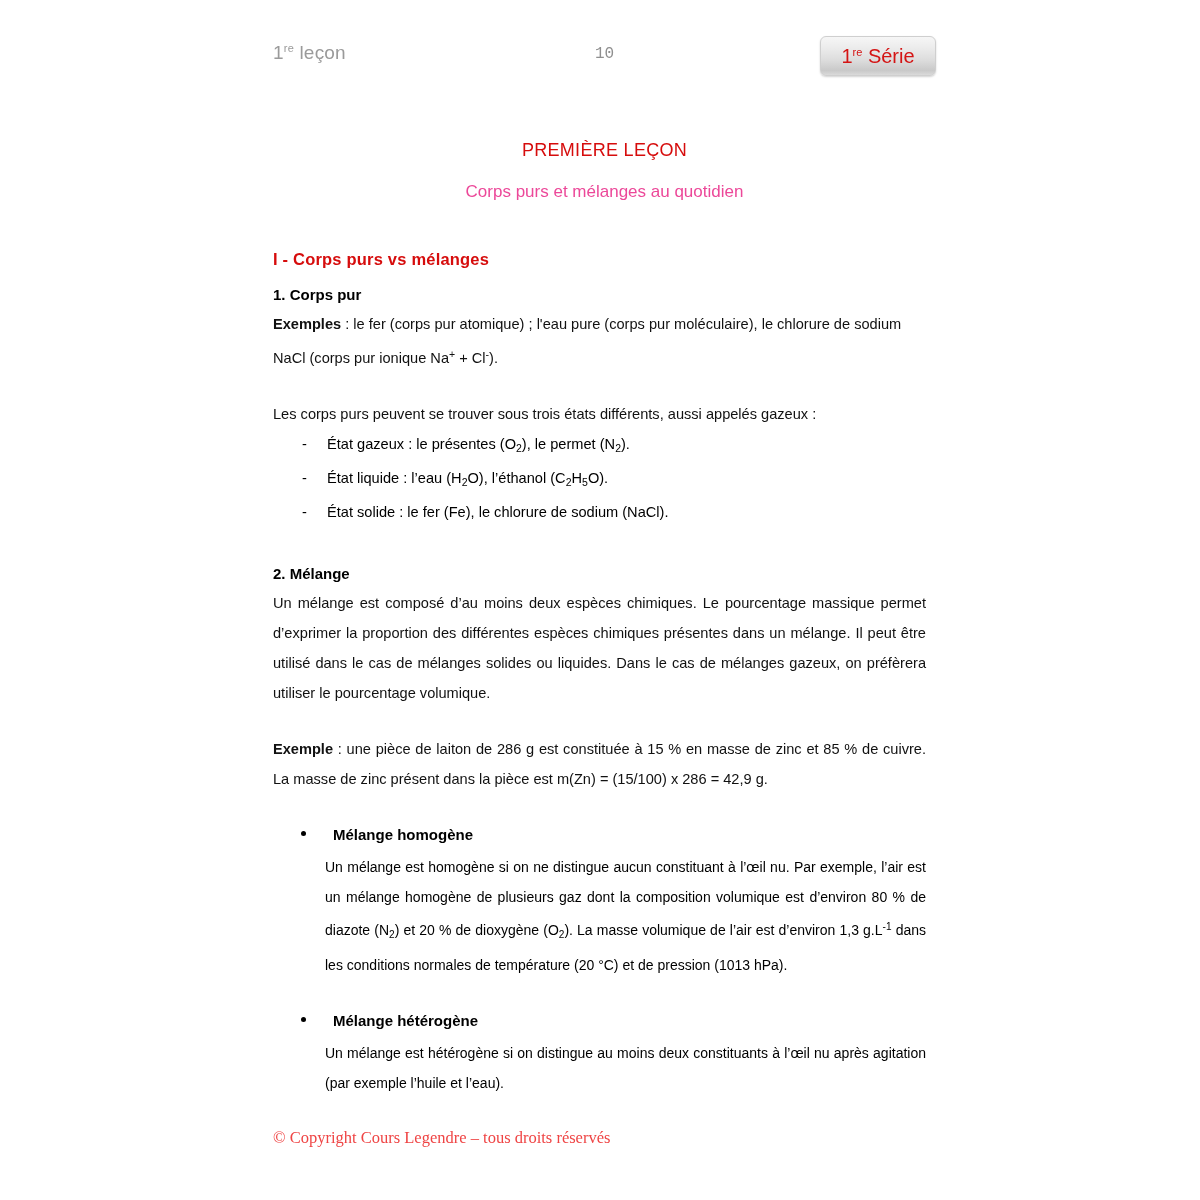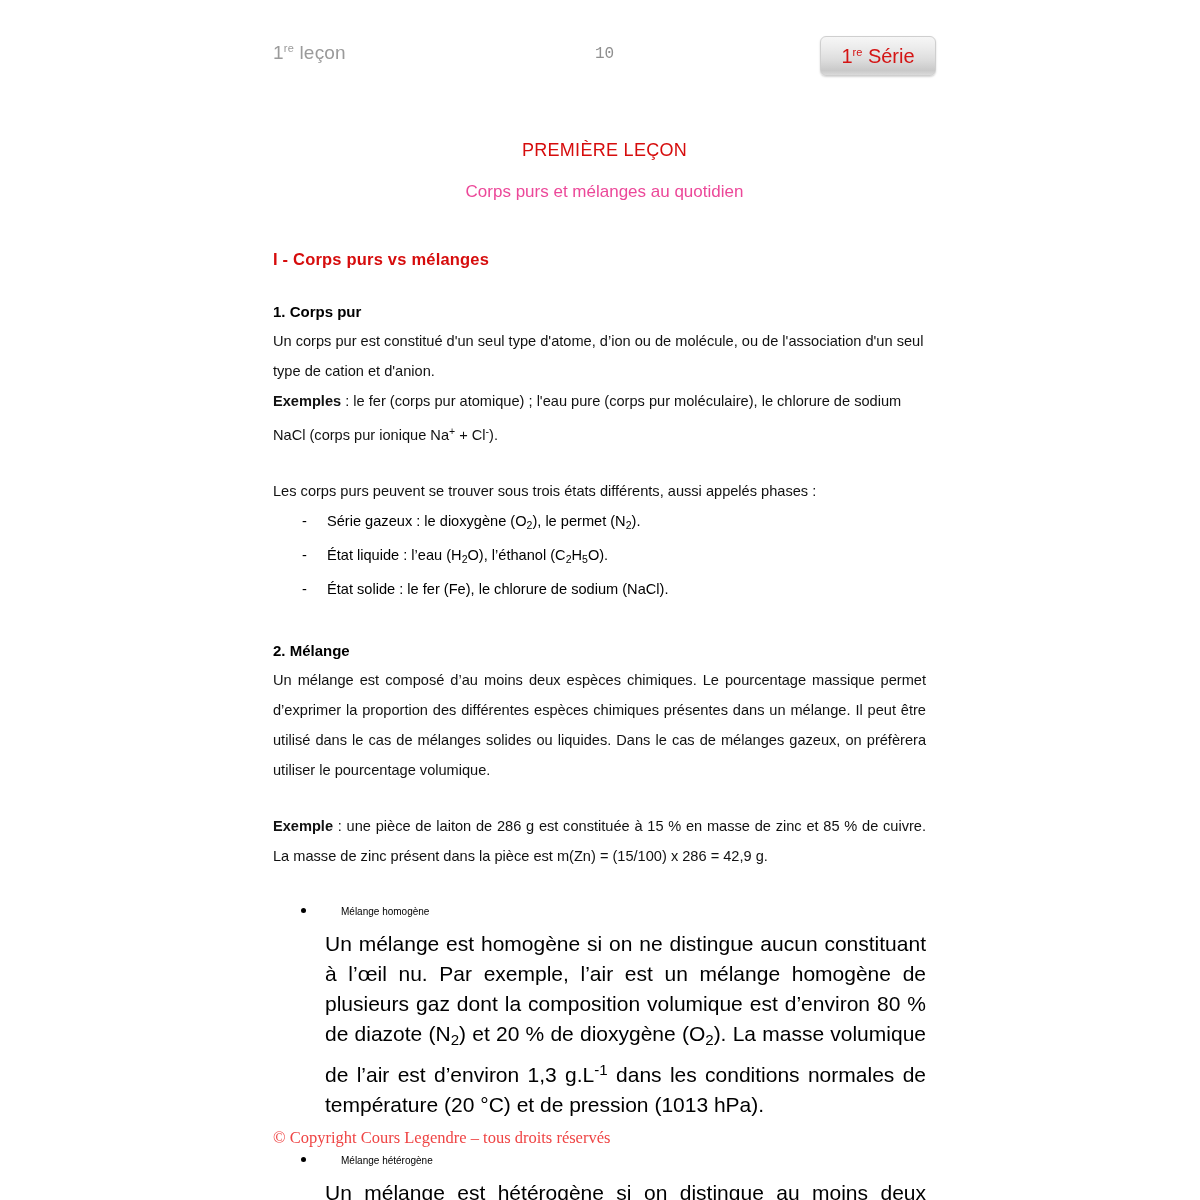--- a/index.html
+++ b/index.html
@@ -110,21 +110,21 @@
     position: absolute;
     left: 273px;
     top: 250px;
     width: 653px;
   }
 
   .section-heading {
     color: #d60c0c;
     font-size: 16.5px;
     font-weight: bold;
-    margin: 0 0 34px 0;
+    margin: 0 0 17px 0;
     letter-spacing: .2px;
   }
 
   .sub-heading {
     font-size: 15px;
     font-weight: bold;
     margin: 0 0 6px 0;
     display: inline-block;
   }
 
@@ -168,27 +168,27 @@
   .bullet-block .bullet-dot {
     position: absolute;
     left: 28px;
     top: 11px;
     width: 5px;
     height: 5px;
     border-radius: 50%;
     background: #000;
   }
   .bullet-title {
-    font-size: 10px;
-    font-weight: normal;
-    line-height: 30px;
-    margin: 0 0 2px 16px;
+    font-size: 15px;
+    font-weight: bold;
+    line-height: 30px;
+    margin: 0 0 2px 8px;
   }
   .bullet-body {
-    font-size: 21px;
+    font-size: 14px;
     line-height: 30px;
     margin: 0;
     text-align: justify;
     text-justify: inter-word;
   }
 
   
   .footer {
     position: absolute;
     left: 273px;
@@ -216,28 +216,27 @@
   <div class="doc-title">PREMIÈRE LEÇON</div>
   <div class="doc-subtitle">Corps purs et mélanges au quotidien</div>
 
   <div class="content">
 
     <h2 class="section-heading">I - Corps purs vs mélanges</h2>
 
     <div>
       <div class="sub-heading">1. Corps pur</div>
 
-      <p class="body">Un corps pur est constitué d'un seul type d'atome, d’ion ou de molécule, ou de l'association d'un seul type de cation et d'anion.</p>
 
       <p class="body"><b>Exemples</b><span> : le fer (corps pur atomique) ; l'eau pure (corps pur moléculaire), le chlorure de sodium NaCl (corps pur ionique Na</span><sup>+</sup><span> + Cl</span><sup>-</sup><span>).</span></p>
 
-      <p class="body gap-top">Les corps purs peuvent se trouver sous trois états différents, aussi appelés phases :</p>
+      <p class="body gap-top">Les corps purs peuvent se trouver sous trois états différents, aussi appelés gazeux :</p>
 
       <ul class="dash-list">
-        <li><span class="marker">-</span><span>Série gazeux : le dioxygène (O</span><sub>2</sub><span>), le permet (N</span><sub>2</sub><span>).</span></li>
+        <li><span class="marker">-</span><span>État gazeux : le présentes (O</span><sub>2</sub><span>), le permet (N</span><sub>2</sub><span>).</span></li>
 
         <li><span class="marker">-</span><span>État liquide : l’eau (H</span><sub>2</sub><span>O), l’éthanol (C</span><sub>2</sub><span>H</span><sub>5</sub><span>O).</span></li>
 
         <li><span class="marker">-</span><span>État solide : le fer (Fe), le chlorure de sodium (NaCl).</span></li>
       </ul>
     </div>
 
     <div style="margin-top:38px;">
       <div class="sub-heading">2. Mélange</div>
 

